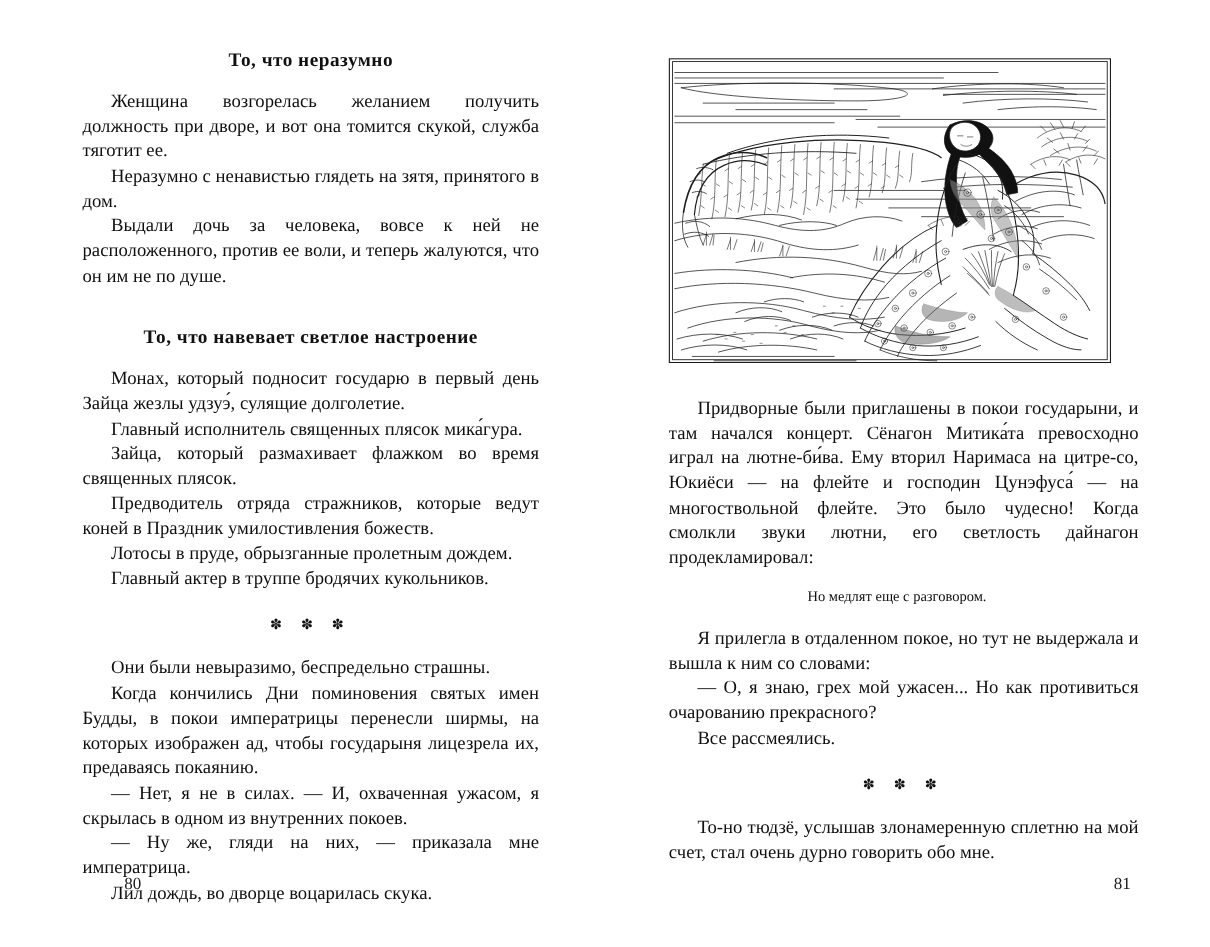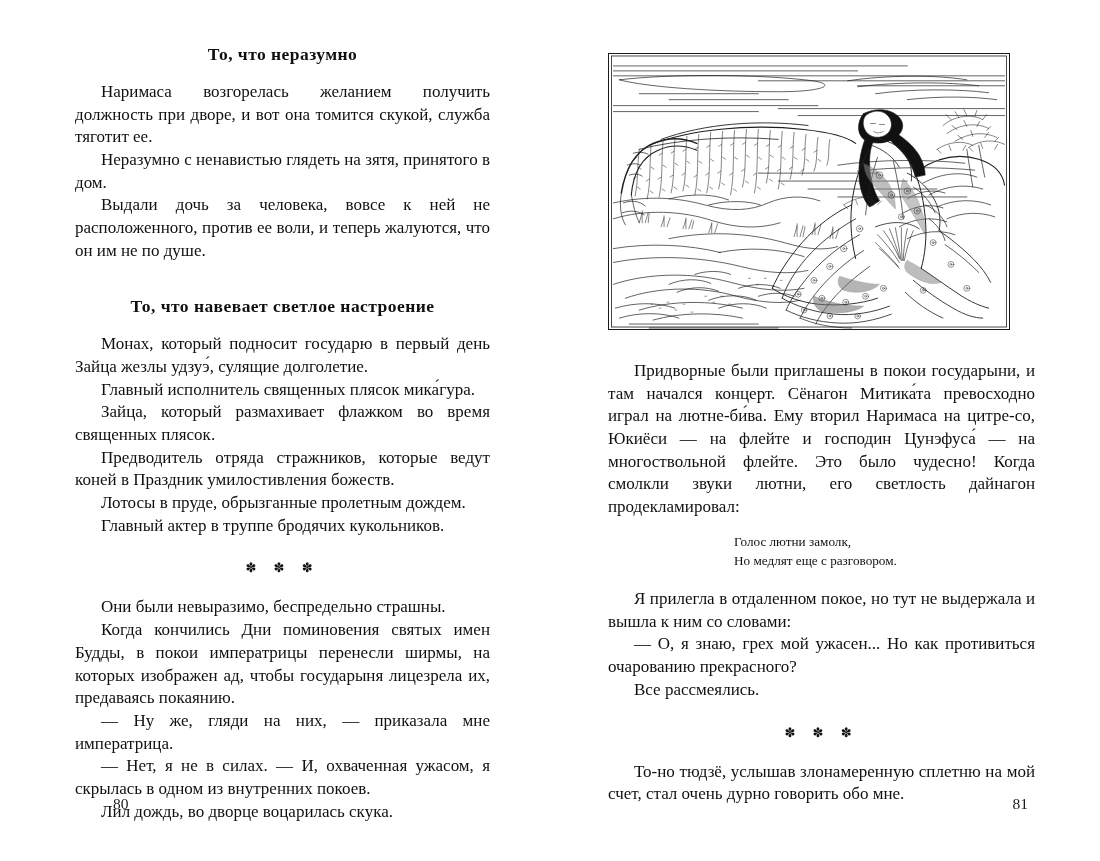--- a/index.html
+++ b/index.html
@@ -108,43 +108,43 @@
 <body>
 
 <div class="spread">
 
   <div class="page page-left">
     <div class="col">
 
       <h2 class="heading h-first">То, что неразумно</h2>
 
       <div class="block-after-heading">
-        <p class="para">Наримаса возгорелась желанием получить должность при дворе, и вот она томится скукой, служба тяготит ее.</p>
+        <p class="para">Женщина возгорелась желанием получить должность при дворе, и вот она томится скукой, служба тяготит ее.</p>
         <p class="para">Неразумно с ненавистью глядеть на зятя, принятого в дом.</p>
         <p class="para">Выдали дочь за человека, вовсе к ней не расположенного, против ее воли, и теперь жалуются, что он им не по душе.</p>
       </div>
 
       <h2 class="heading h-second">То, что навевает светлое настроение</h2>
 
       <div class="block-after-heading">
         <p class="para">Монах, который подносит государю в первый день Зайца жезлы удзуэ́, сулящие долголетие.</p>
         <p class="para">Главный исполнитель священных плясок мика́гура.</p>
         <p class="para">Зайца, который размахивает флажком во время священных плясок.</p>
         <p class="para">Предводитель отряда стражников, которые ведут коней в Праздник умилостивления божеств.</p>
         <p class="para">Лотосы в пруде, обрызганные пролетным дождем.</p>
         <p class="para">Главный актер в труппе бродячих кукольников.</p>
       </div>
 
       <div class="stars stars-gap-top stars-gap-bottom">✽ ✽ ✽</div>
 
       <div>
         <p class="para">Они были невыразимо, беспредельно страшны.</p>
         <p class="para">Когда кончились Дни поминовения святых имен Будды, в покои императрицы перенесли ширмы, на которых изображен ад, чтобы государыня лицезрела их, предаваясь покаянию.</p>
+        <p class="para">— Нет, я не в силах. — И, охваченная ужасом, я скрылась в одном из внутренних покоев.</p>
         <p class="para">— Ну же, гляди на них, — приказала мне императрица.</p>
-        <p class="para">— Нет, я не в силах. — И, охваченная ужасом, я скрылась в одном из внутренних покоев.</p>
         <p class="para">Лил дождь, во дворце воцарилась скука.</p>
       </div>
 
     </div>
 
     <div class="folio folio-left">80</div>
   </div>
 
   <div class="page page-right">
     <div class="col">
@@ -425,21 +425,20 @@
 
             <rect x="2" y="2" width="398" height="273" stroke="#1a1a1a" stroke-width="0.8" fill="none"></rect>
           </g>
         </svg>
       </div>
 
       <div class="right-body">
         <p class="para">Придворные были приглашены в покои государыни, и там начался концерт. Сёнагон Митика́та превосходно играл на лютне-би́ва. Ему вторил Наримаса на цитре-со, Юкиёси — на флейте и господин Цунэфуса́ — на многоствольной флейте. Это было чудесно! Когда смолкли звуки лютни, его светлость дайнагон продекламировал:</p>
 
         <div class="verse-wrap">
-          <p class="verse">Голос лютни замолк,</p>
           <p class="verse">Но медлят еще с разговором.</p>
         </div>
 
         <div class="gap-md"></div>
 
         <p class="para">Я прилегла в отдаленном покое, но тут не выдержала и вышла к ним со словами:</p>
         <p class="para">— О, я знаю, грех мой ужасен... Но как противиться очарованию прекрасного?</p>
         <p class="para">Все рассмеялись.</p>
 
         <div class="stars stars-gap-top stars-gap-bottom">✽ ✽ ✽</div>

